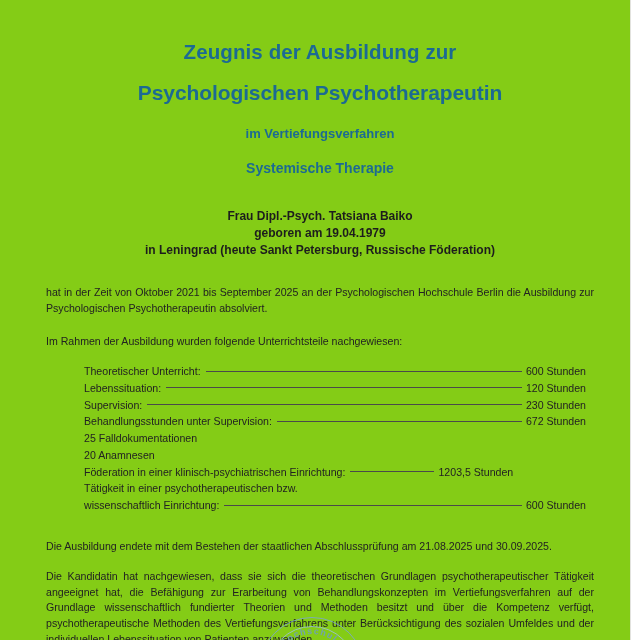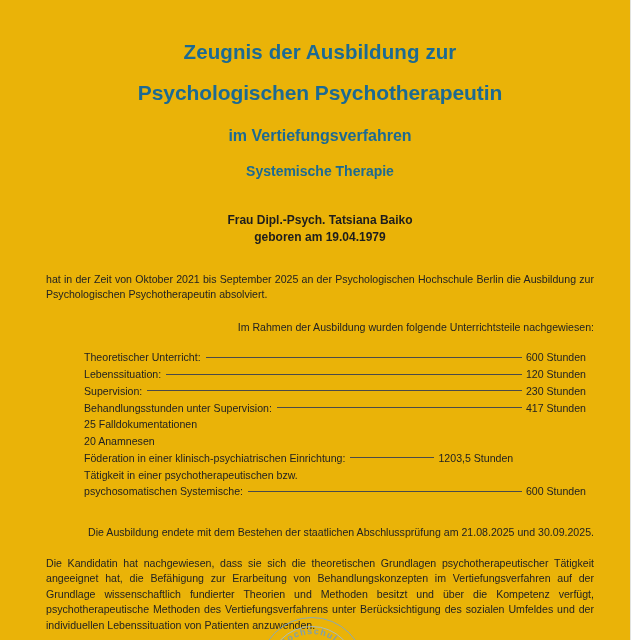--- a/index.html
+++ b/index.html
@@ -12,21 +12,21 @@
     height: 640px;
     overflow: hidden;
     background: #ffffff;
     font-family: "Liberation Sans", sans-serif;
   }
 
   #certificate {
     position: relative;
     width: 640px;
     height: 640px;
-    background: #eab308;
+    background: #84cc16;
     box-sizing: border-box;
     overflow: hidden;
   }
 
   
   .page-edge-right {
     position: absolute;
     top: 0;
     right: 9px;
     width: 1px;
@@ -62,21 +62,21 @@
   .title-line2 {
     color: #1c6a93;
     font-size: 21px;
     font-weight: bold;
     letter-spacing: -0.1px;
     padding-top: 17px;
     line-height: 1.1;
   }
   .title-line3 {
     color: #1c6a93;
-    font-size: 16px;
+    font-size: 13px;
     font-weight: bold;
     padding-top: 23px;
     line-height: 1.1;
   }
   .title-line4 {
     color: #1c6a93;
     font-size: 14px;
     font-weight: bold;
     padding-top: 20px;
     line-height: 1.1;
@@ -96,22 +96,22 @@
   }
 
   
   .para {
     color: #222222;
     font-size: 10.6px;
     line-height: 1.47;
     text-align: justify;
   }
   .para-intro { padding-top: 26px; }
-  .para-im-rahmen { padding-top: 17px; text-align: right; }
-  .para-exam { padding-top: 25px; text-align: right; }
+  .para-im-rahmen { padding-top: 17px; text-align: left; }
+  .para-exam { padding-top: 25px; text-align: left; }
   .para-final { padding-top: 15px; }
 
   
   .items {
     padding-top: 14px;
     padding-left: 38px;
     padding-right: 8px;
   }
   .item-row {
     display: flex;
@@ -195,20 +195,21 @@
     <div class="title-block">
       <div class="title-line1">Zeugnis der Ausbildung zur</div>
       <div class="title-line2">Psychologischen Psychotherapeutin</div>
       <div class="title-line3">im Vertiefungsverfahren</div>
       <div class="title-line4">Systemische Therapie</div>
     </div>
 
     <div class="person-block">
       <div>Frau Dipl.-Psych. Tatsiana Baiko</div>
       <div>geboren am 19.04.1979</div>
+      <div>in Leningrad (heute Sankt Petersburg, Russische Föderation)</div>
     </div>
 
     <div class="para para-intro">hat in der Zeit von Oktober 2021 bis September 2025 an der Psychologischen Hochschule Berlin die Ausbildung zur Psychologischen Psychotherapeutin absolviert.</div>
 
     <div class="para para-im-rahmen">Im Rahmen der Ausbildung wurden folgende Unterrichtsteile nachgewiesen:</div>
 
     <div class="items">
 
       <div class="item-row">
         <span class="item-label">Theoretischer Unterricht:</span>
@@ -224,21 +225,21 @@
 
       <div class="item-row">
         <span class="item-label">Supervision:</span>
         <span class="item-leader"></span>
         <span class="item-value">230 Stunden</span>
       </div>
 
       <div class="item-row">
         <span class="item-label">Behandlungsstunden unter Supervision:</span>
         <span class="item-leader"></span>
-        <span class="item-value">417 Stunden</span>
+        <span class="item-value">672 Stunden</span>
       </div>
 
       <div class="item-row plain">
         <span class="item-label">25 Falldokumentationen</span>
       </div>
 
       <div class="item-row plain">
         <span class="item-label">20 Anamnesen</span>
       </div>
 
@@ -246,21 +247,21 @@
         <span class="item-label">Föderation in einer klinisch-psychiatrischen Einrichtung:</span>
         <span class="item-leader short"></span>
         <span class="item-value">1203,5 Stunden</span>
       </div>
 
       <div class="item-row plain">
         <span class="item-label">Tätigkeit in einer psychotherapeutischen bzw.</span>
       </div>
 
       <div class="item-row">
-        <span class="item-label">psychosomatischen Systemische:</span>
+        <span class="item-label">wissenschaftlich Einrichtung:</span>
         <span class="item-leader"></span>
         <span class="item-value">600 Stunden</span>
       </div>
 
     </div>
 
     <div class="para para-exam">Die Ausbildung endete mit dem Bestehen der staatlichen Abschlussprüfung am 21.08.2025 und 30.09.2025.</div>
 
     <div class="para para-final">Die Kandidatin hat nachgewiesen, dass sie sich die theoretischen Grundlagen psychotherapeutischer Tätigkeit angeeignet hat, die Befähigung zur Erarbeitung von Behandlungskonzepten im Vertiefungsverfahren auf der Grundlage wissenschaftlich fundierter Theorien und Methoden besitzt und über die Kompetenz verfügt, psychotherapeutische Methoden des Vertiefungsverfahrens unter Berücksichtigung des sozialen Umfeldes und der individuellen Lebenssituation von Patienten anzuwenden.</div>
 

